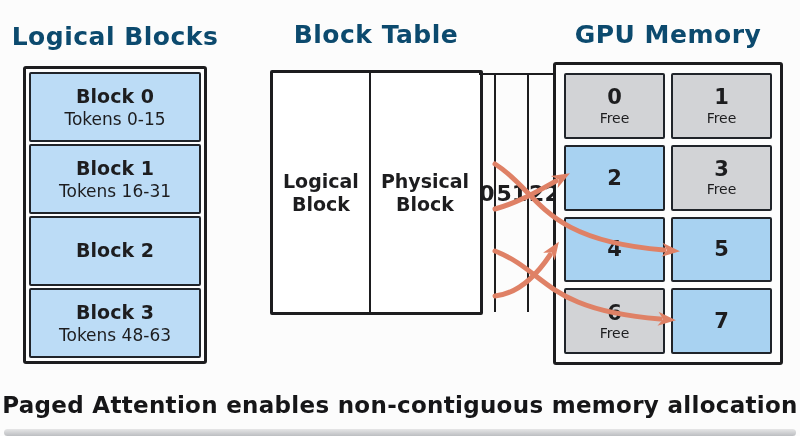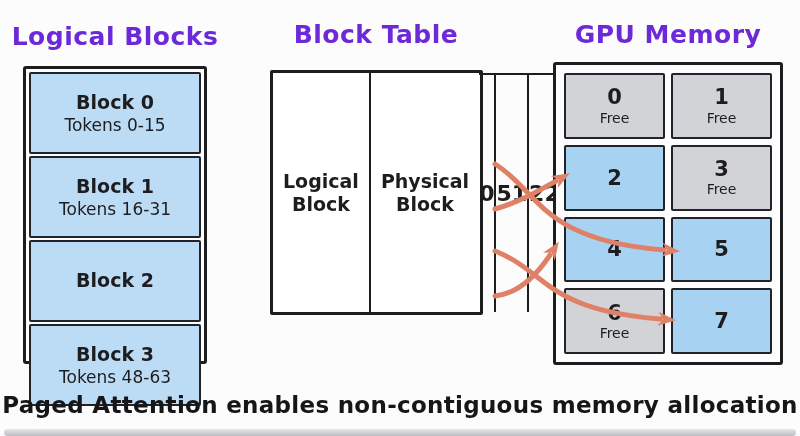--- a/index.html
+++ b/index.html
@@ -11,35 +11,35 @@
     overflow: hidden;
   }
   .canvas { position: relative; width: 800px; height: 436px; }
 
   .section-title {
     position: absolute;
     font-size: 25px;
     font-weight: bold;
     text-align: center;
     letter-spacing: 0.5px;
-    color: #6d28d9;
+    color: #0c4a6e;
   }
   #title-logical { left: 5px;   top: 22px; width: 220px; }
   #title-table   { left: 266px; top: 20px; width: 220px; }
   #title-gpu     { left: 558px; top: 20px; width: 220px; }
 
   
   .logical-col {
     position: absolute; left: 23px; top: 66px;
     width: 184px; height: 298px;
     border: 3px solid #1d1d1f; border-radius: 3px;
     padding: 3px; background: #fdfdfd;
   }
   .logical-block {
-    height: 82px; margin-bottom: 2px;
+    height: 70px; margin-bottom: 2px;
     border: 2px solid #20242a; border-radius: 2px;
     background: #bcdcf6;
     display: flex; flex-direction: column; align-items: center; justify-content: center;
   }
   .logical-block:last-child { margin-bottom: 0; }
   .logical-block .bname  { font-size: 19px; font-weight: bold; line-height: 1.25; }
   .logical-block .btokens{ font-size: 17px; line-height: 1.2; }
 
   
   .btable {

